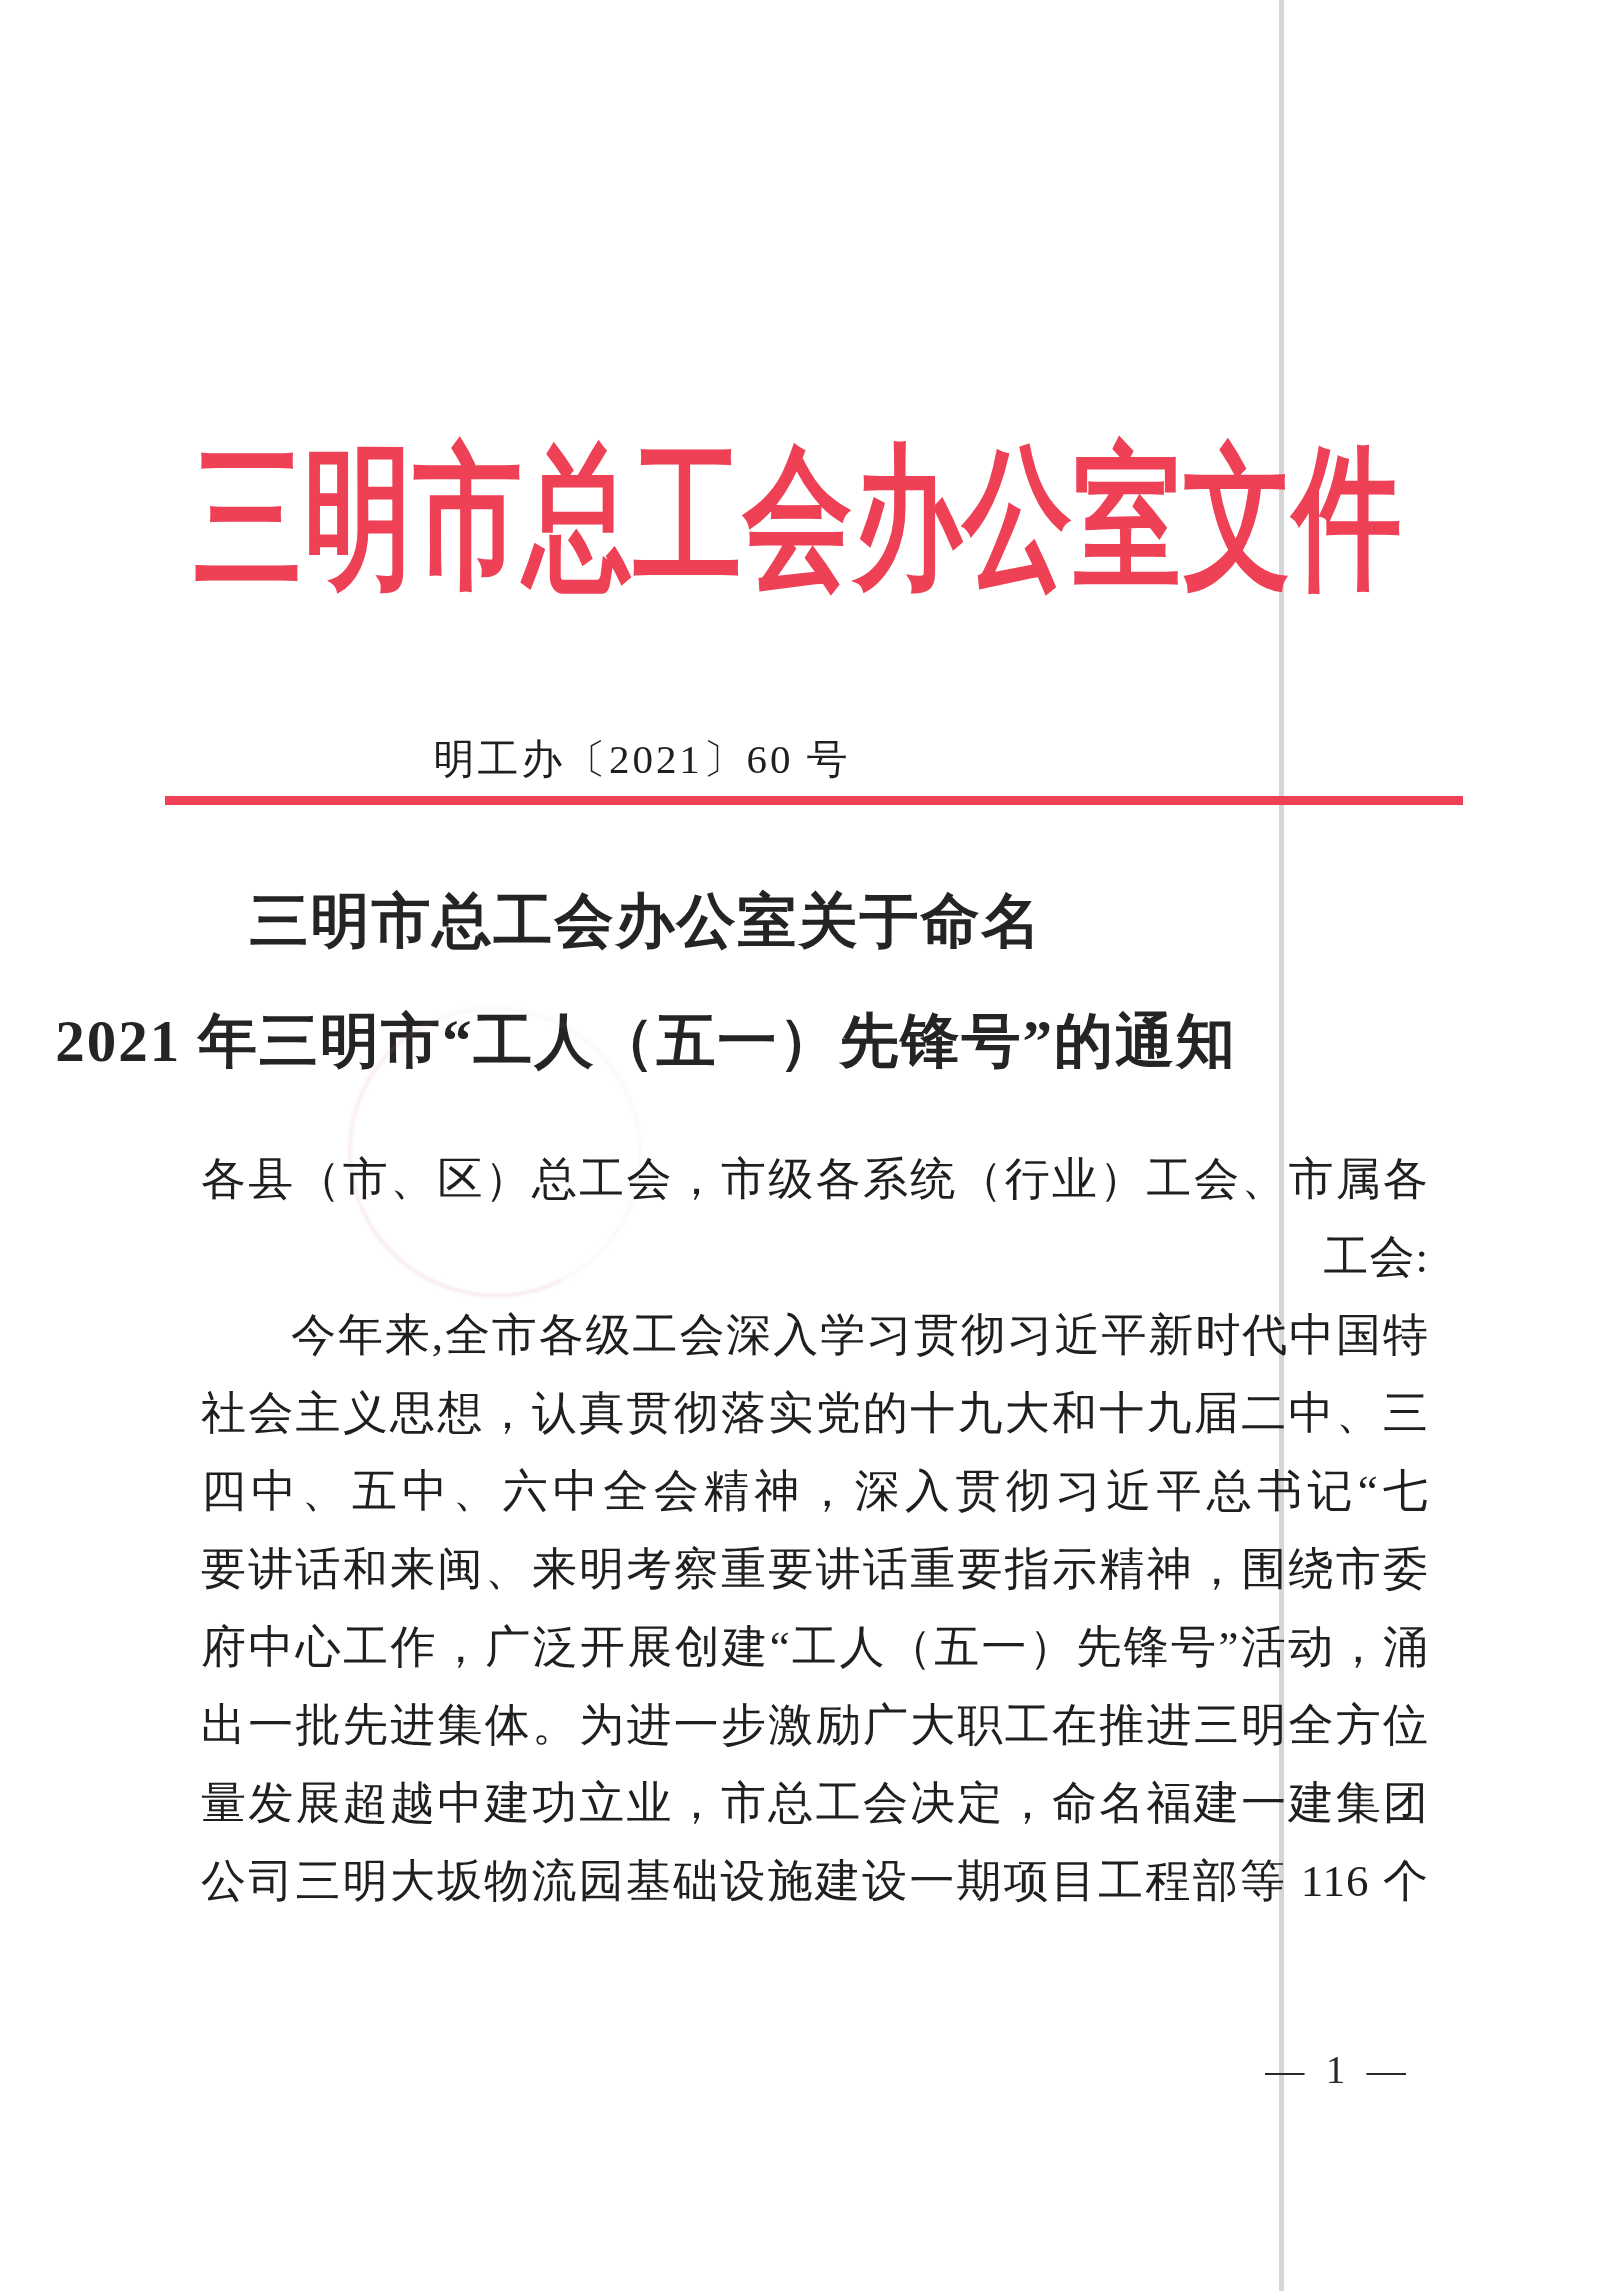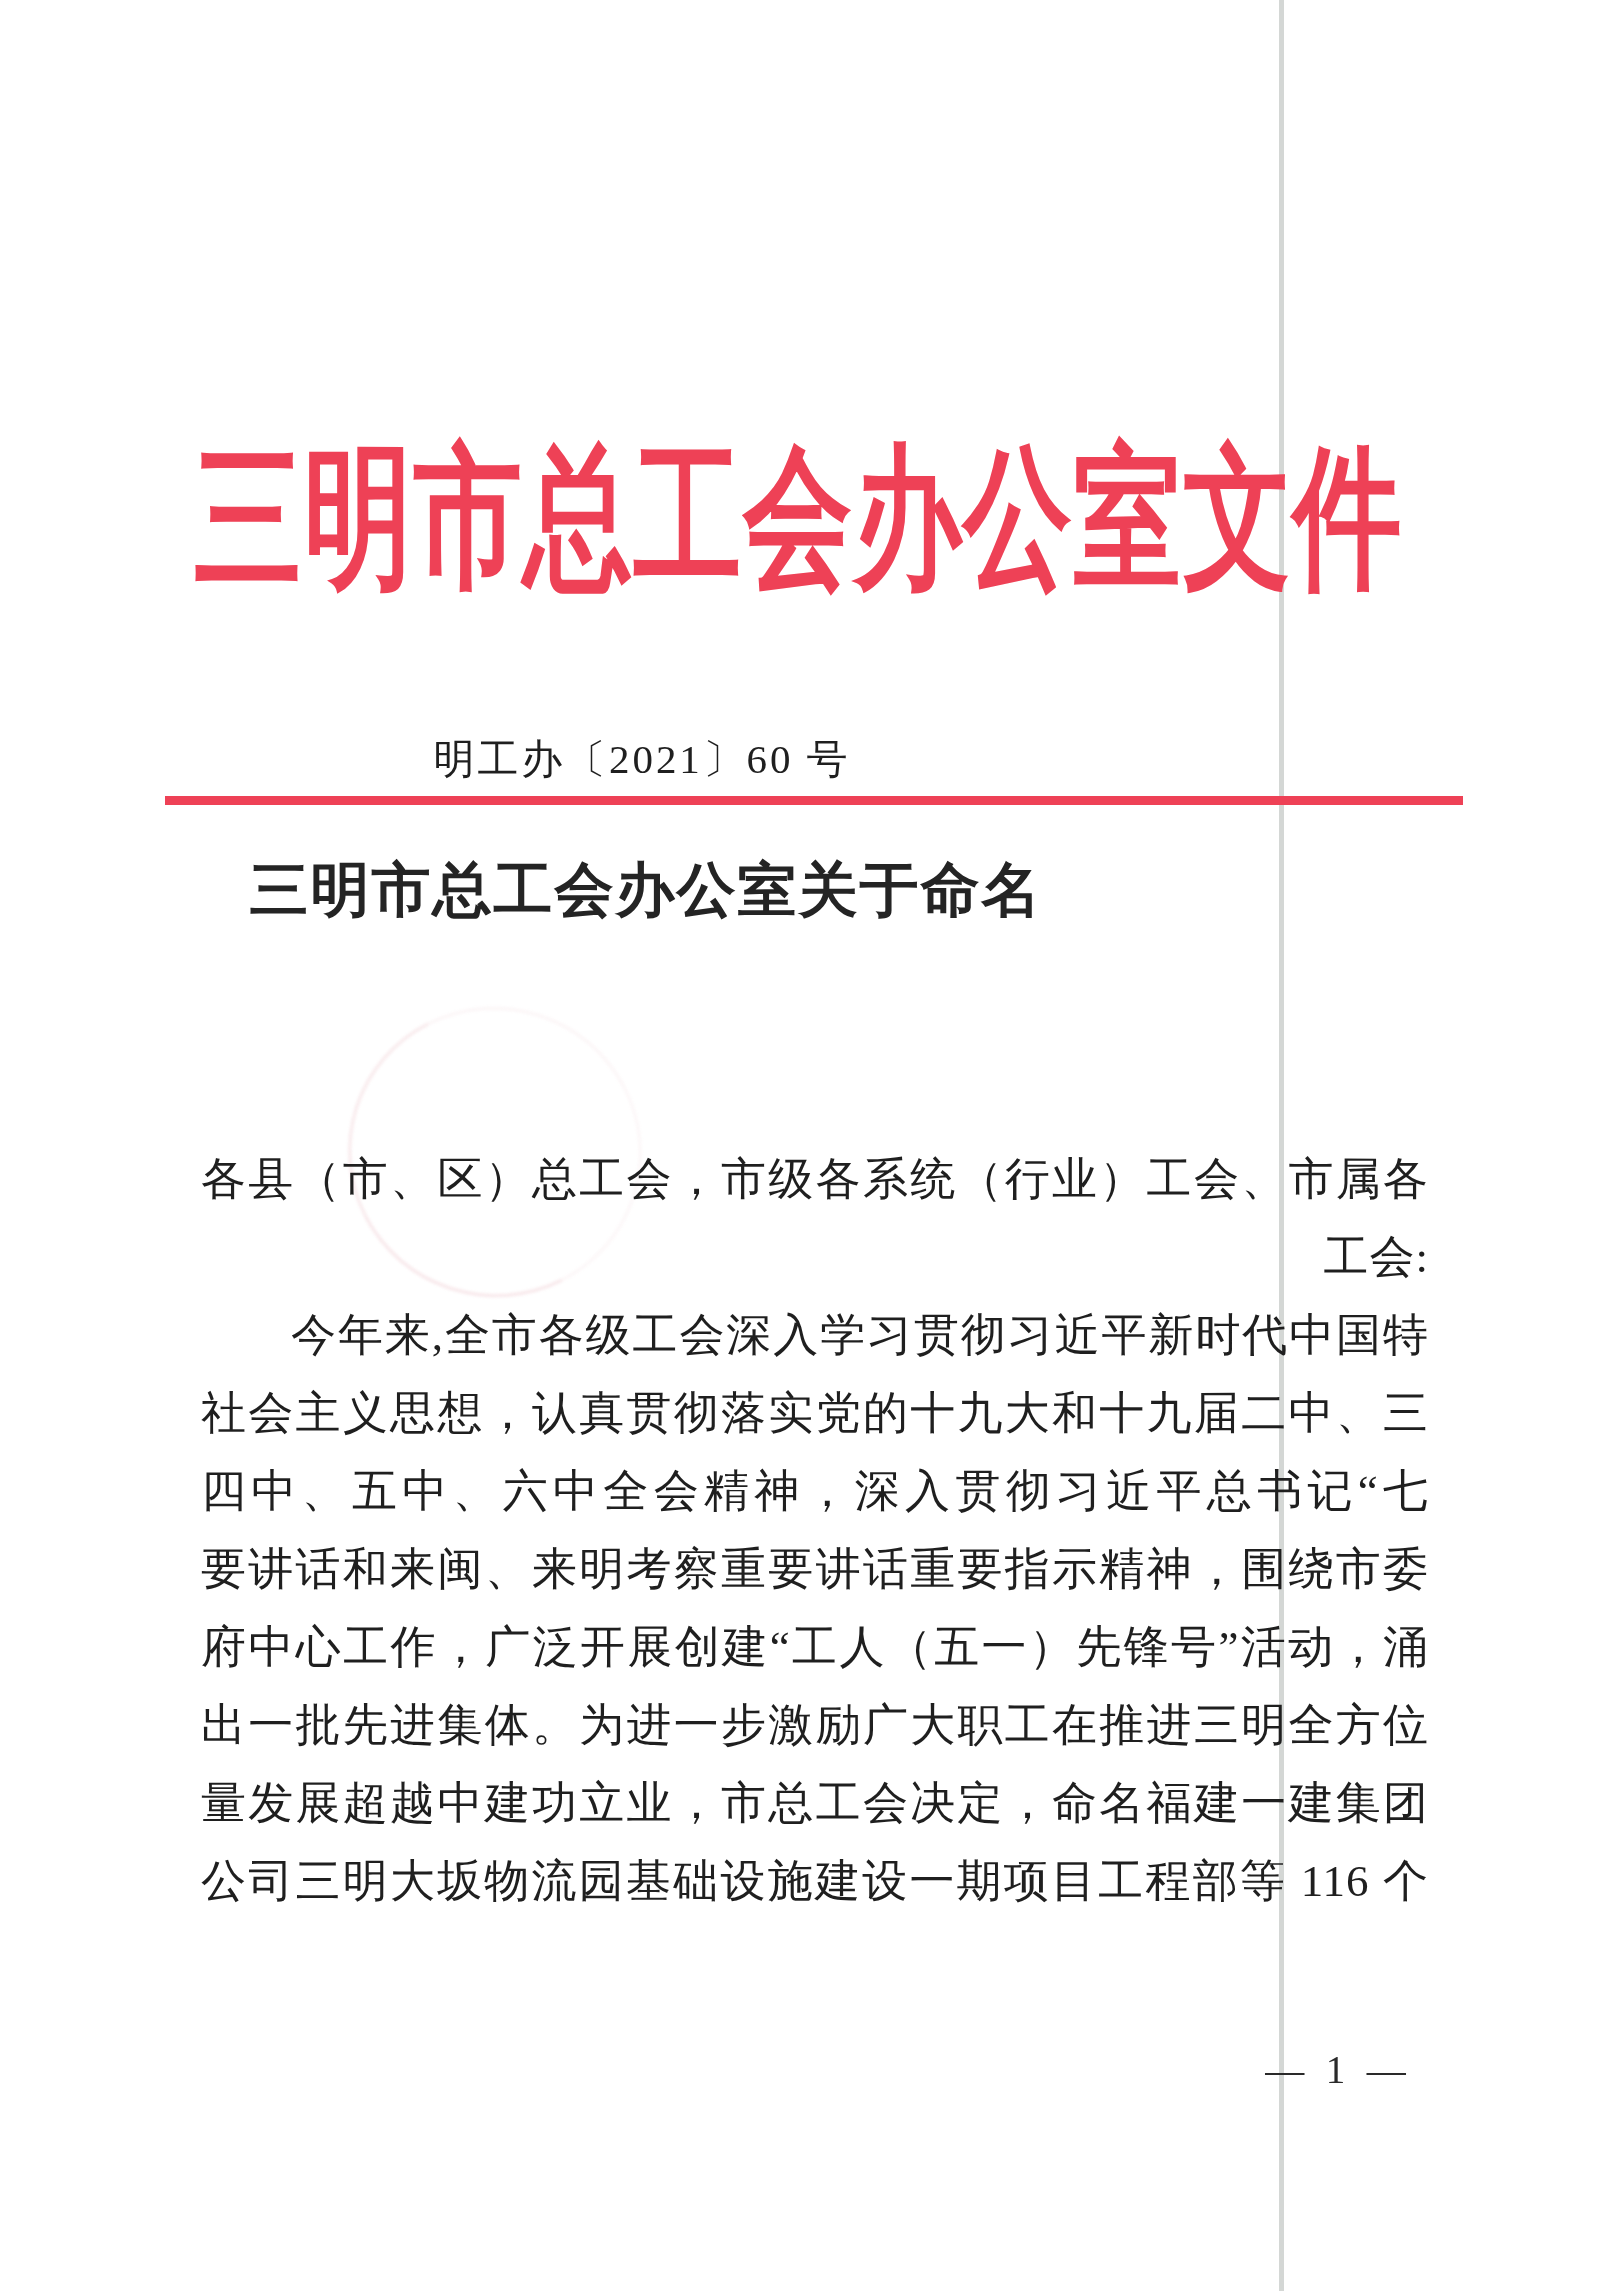--- a/index.html
+++ b/index.html
@@ -44,21 +44,21 @@
     color:var(--ink);
     letter-spacing:2.9px;
   }
   
   .red-rule{
     position:absolute;left:165px;top:796px;width:1298px;height:8.8px;
     background:var(--red);
   }
   
   .notice-title{
-    position:absolute;left:0;right:0;top:830px;
+    position:absolute;left:0;right:0;top:861px;
     text-align:center;
     font-weight:700;
     font-size:59px;line-height:120px;
     color:var(--title-ink);
     letter-spacing:2px;
   }
   
   .stamp{
     position:absolute;left:348px;top:1007px;width:294px;height:290px;
     border-radius:50%;
@@ -99,20 +99,21 @@
   <div class="edge-line"></div>
 
   <div class="org-banner">三明市总工会办公室文件</div>
 
   <div class="doc-number">明工办〔2021〕60 号</div>
 
   <div class="red-rule"></div>
 
   <div class="notice-title">
     <div>三明市总工会办公室关于命名</div>
+    <div>2021 年三明市“工人（五一）先锋号”的通知</div>
   </div>
 
   <div class="stamp"></div>
 
   <div class="body-block">
     <div class="l fill">各县（市、区）总工会，市级各系统（行业）工会、市属各基层</div>
     <div class="l">工会:</div>
     <div class="l fill ind">今年来,全市各级工会深入学习贯彻习近平新时代中国特色</div>
     <div class="l fill">社会主义思想，认真贯彻落实党的十九大和十九届二中、三中、</div>
     <div class="l fill">四中、五中、六中全会精神，深入贯彻习近平总书记“七一”重</div>

